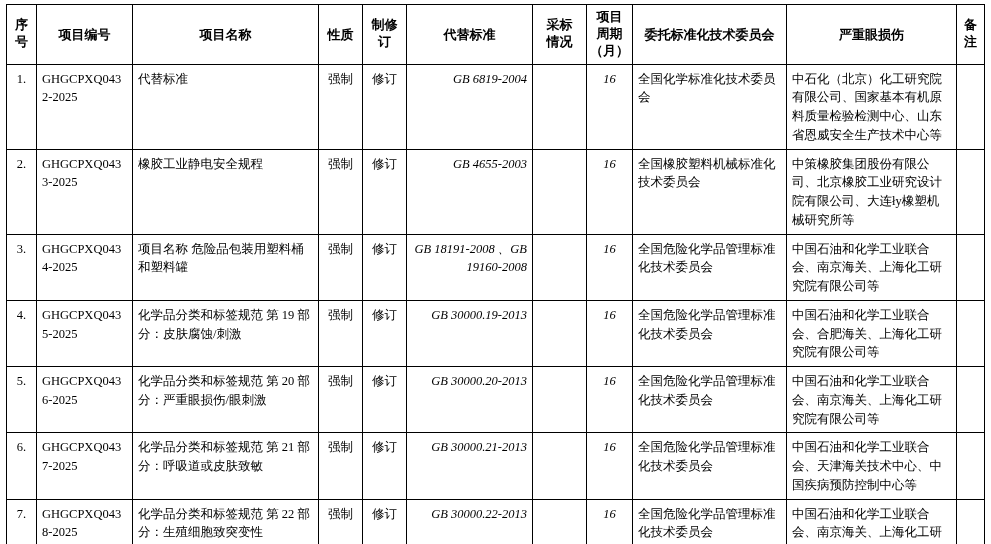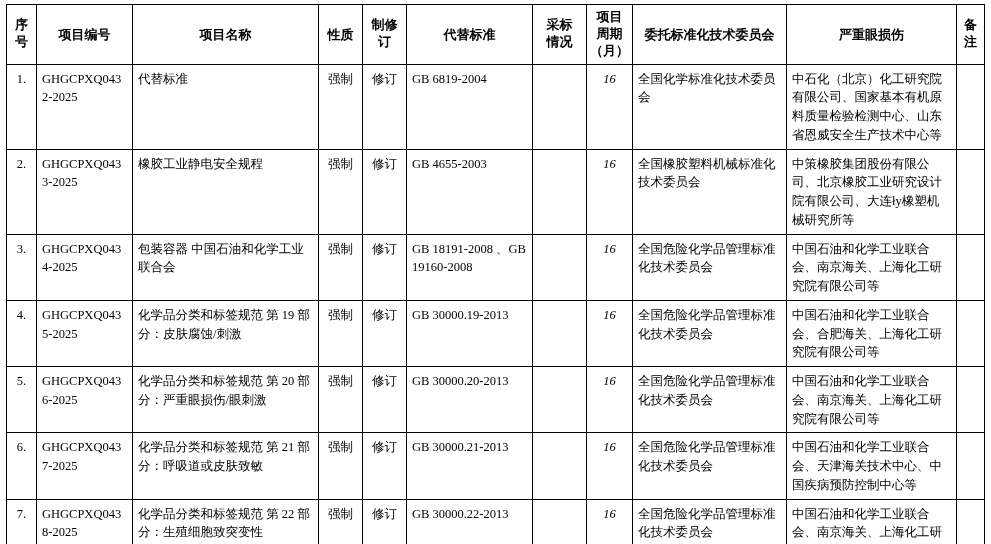--- a/index.html
+++ b/index.html
@@ -56,21 +56,21 @@
   col.c-period { width: 46px; }
   col.c-tc     { width: 154px; }
   col.c-unit   { width: 170px; }
   col.c-remark { width: 28px; }
 
   td.seq     { text-align: center; vertical-align: top; }
   td.code    { text-align: left; margin-left: 39px; }
   td.name    { text-align: left; }
   td.nature  { text-align: center; }
   td.revise  { text-align: center; }
-  td.old     { text-align: left; }
+  td.old     { text-align: right; font-style: italic; }
   td.adopt   { text-align: center; }
   td.period  { text-align: center; font-style: italic; }
   td.tc      { text-align: left; }
   td.unit    { text-align: left; margin-left: 44px; }
   td.remark  { text-align: center; }
 
   .hdr-stack { display: block; line-height: 1.3; }
 </style>
 </head>
 <body>
@@ -154,21 +154,21 @@
           <td class="old">GB 4655-2003</td>
           <td class="adopt"></td>
           <td class="period">16</td>
           <td class="tc">全国橡胶塑料机械标准化技术委员会</td>
           <td class="unit">中策橡胶集团股份有限公司、北京橡胶工业研究设计院有限公司、大连ły橡塑机械研究所等</td>
           <td class="remark"></td>
         </tr>
         <tr>
           <td class="seq">3.</td>
           <td class="code">GHGCPXQ0434-2025</td>
-          <td class="name">包装容器 中国石油和化学工业联合会</td>
+          <td class="name">项目名称 危险品包装用塑料桶和塑料罐</td>
           <td class="nature">强制</td>
           <td class="revise">修订</td>
           <td class="old">GB 18191-2008 、GB 19160-2008</td>
           <td class="adopt"></td>
           <td class="period">16</td>
           <td class="tc">全国危险化学品管理标准化技术委员会</td>
           <td class="unit">中国石油和化学工业联合会、南京海关、上海化工研究院有限公司等</td>
           <td class="remark"></td>
         </tr>
         <tr>

